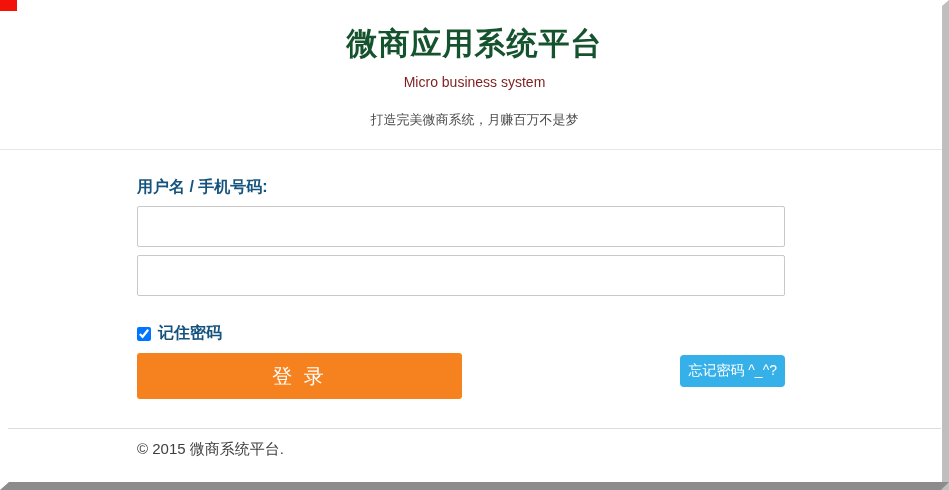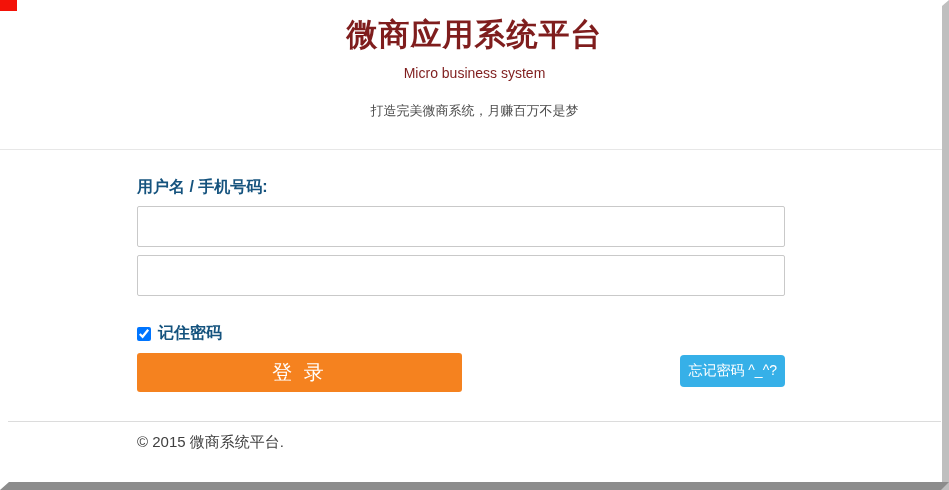--- a/index.html
+++ b/index.html
@@ -18,23 +18,23 @@
   }
 
   
   .page-header {
     height: 150px; box-sizing: border-box;
     border-bottom: 1px solid #e7e7e7;
     text-align: center;
     background: #ffffff;
   }
   .page-title {
-    margin: 0; padding-top: 14px;
+    margin: 0; padding-top: 23px;
     font-size: 31px; font-weight: bold;
-    color: #7f1d1d; letter-spacing: 1px;
+    color: #14532d; letter-spacing: 1px;
   }
   .page-subtitle {
     margin-top: 9px;
     font-size: 14px; color: #7f1d1d;
   }
   .page-tagline {
     margin-top: 21px;
     font-size: 13px; color: #4c4c4c;
   }
 
@@ -58,21 +58,21 @@
   }
   .remember-checkbox { width: 14px; height: 14px; margin: 0; }
   .remember-text {
     font-size: 16px; font-weight: bold; color: #15537e; text-align: center;
   }
   .button-row {
     margin-top: 9px;
     display: flex; justify-content: space-between; align-items: flex-start;
   }
   .login-btn {
-    width: 325px; height: 39px;
+    width: 325px; height: 46px;
     background: #f5821f; color: #ffffff;
     border: none; border-radius: 3px;
     font-size: 20px; letter-spacing: 3px;
     cursor: pointer; font-family: "Liberation Sans", sans-serif;
   }
   .forgot-btn {
     height: 32px; margin-top: 2px; padding: 0 8px;
     background: #36b0e8; color: #ffffff;
     border: none; border-radius: 4px;
     font-size: 14px; cursor: pointer;

